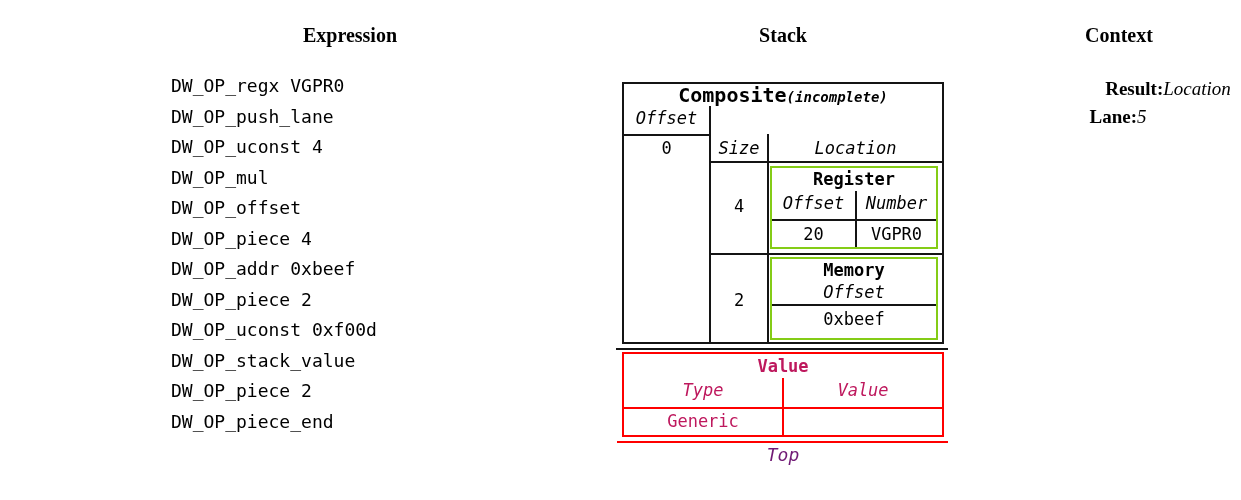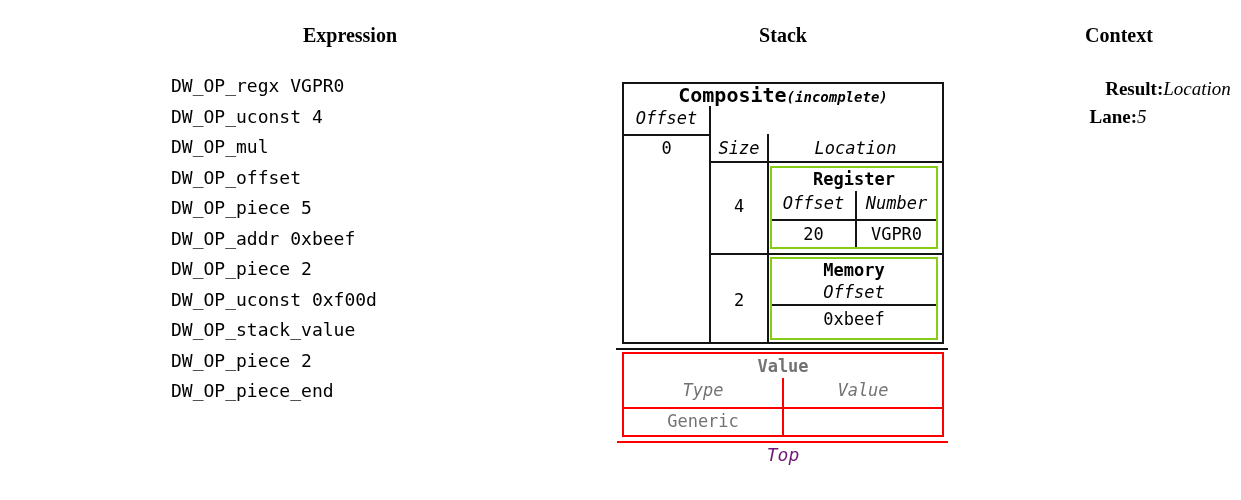--- a/index.html
+++ b/index.html
@@ -19,21 +19,21 @@
   .pc-pointer{position:absolute;left:5px;top:338px;height:20px;display:flex;align-items:center;color:#ff0000;}
   .pc-label{font-family:"Liberation Serif",serif;font-size:19px;white-space:nowrap;}
   .arrow-line{width:39px;height:2px;background:#ff0000;margin-left:2px;}
   .arrow-head{width:0;height:0;border-left:13px solid #ff0000;border-top:6px solid transparent;border-bottom:6px solid transparent;}
   .hline{position:absolute;height:2px;background:#141414;}
   .vline{position:absolute;width:2px;background:#141414;}
   .hline.red,.vline.red{background:#ff0000;}
   .cell{position:absolute;text-align:center;font-size:17px;line-height:20px;white-space:nowrap;}
   .ital{font-style:italic;}
   .bold{font-weight:bold;}
-  .red-text{color:#737373;}
+  .red-text{color:#be185d;}
   
   .composite-table{position:absolute;left:622px;top:82px;width:322px;height:262px;border:2px solid #141414;}
   .inner-table{position:absolute;border:2px solid #84cc16;}
   
   .value-table{position:absolute;left:622px;top:352px;width:322px;height:85px;border:2px solid #ff0000;}
   .sep-black{position:absolute;left:616px;top:348px;width:332px;height:2px;background:#141414;}
   .sep-red{position:absolute;left:617px;top:441px;width:331px;height:2px;background:#ff0000;}
   .top-label{position:absolute;left:622px;top:444px;width:322px;text-align:center;
     font-size:18px;font-style:italic;color:#701a75;}
   
@@ -46,24 +46,25 @@
 <body>
 
 <div class="canvas">
 
   <div class="col-title" style="left:350px;">Expression</div>
   <div class="col-title" style="left:783px;">Stack</div>
   <div class="col-title" style="left:1119px;">Context</div>
 
   <div class="opcode-list">
     <div class="opcode">DW_OP_regx VGPR0</div>
+    <div class="opcode">DW_OP_push_lane</div>
     <div class="opcode">DW_OP_uconst 4</div>
     <div class="opcode">DW_OP_mul</div>
     <div class="opcode">DW_OP_offset</div>
-    <div class="opcode">DW_OP_piece 5</div>
+    <div class="opcode">DW_OP_piece 4</div>
     <div class="opcode">DW_OP_addr 0xbeef</div>
     <div class="opcode">DW_OP_piece 2</div>
     <div class="opcode">DW_OP_uconst 0xf00d</div>
     <div class="opcode">DW_OP_stack_value</div>
     <div class="opcode">DW_OP_piece 2</div>
     <div class="opcode">DW_OP_piece_end</div>
   </div>
 
 
   <div class="composite-table">

